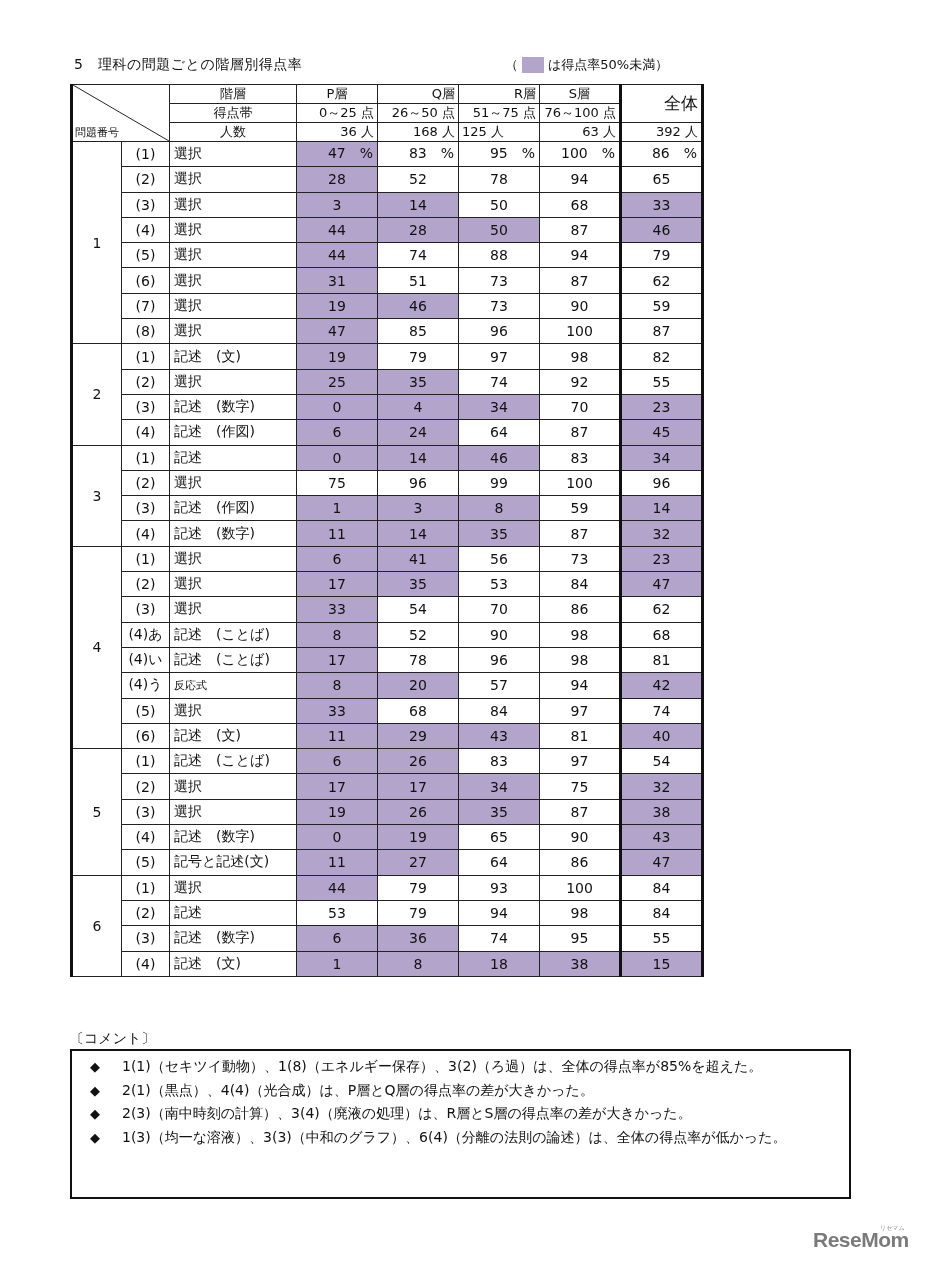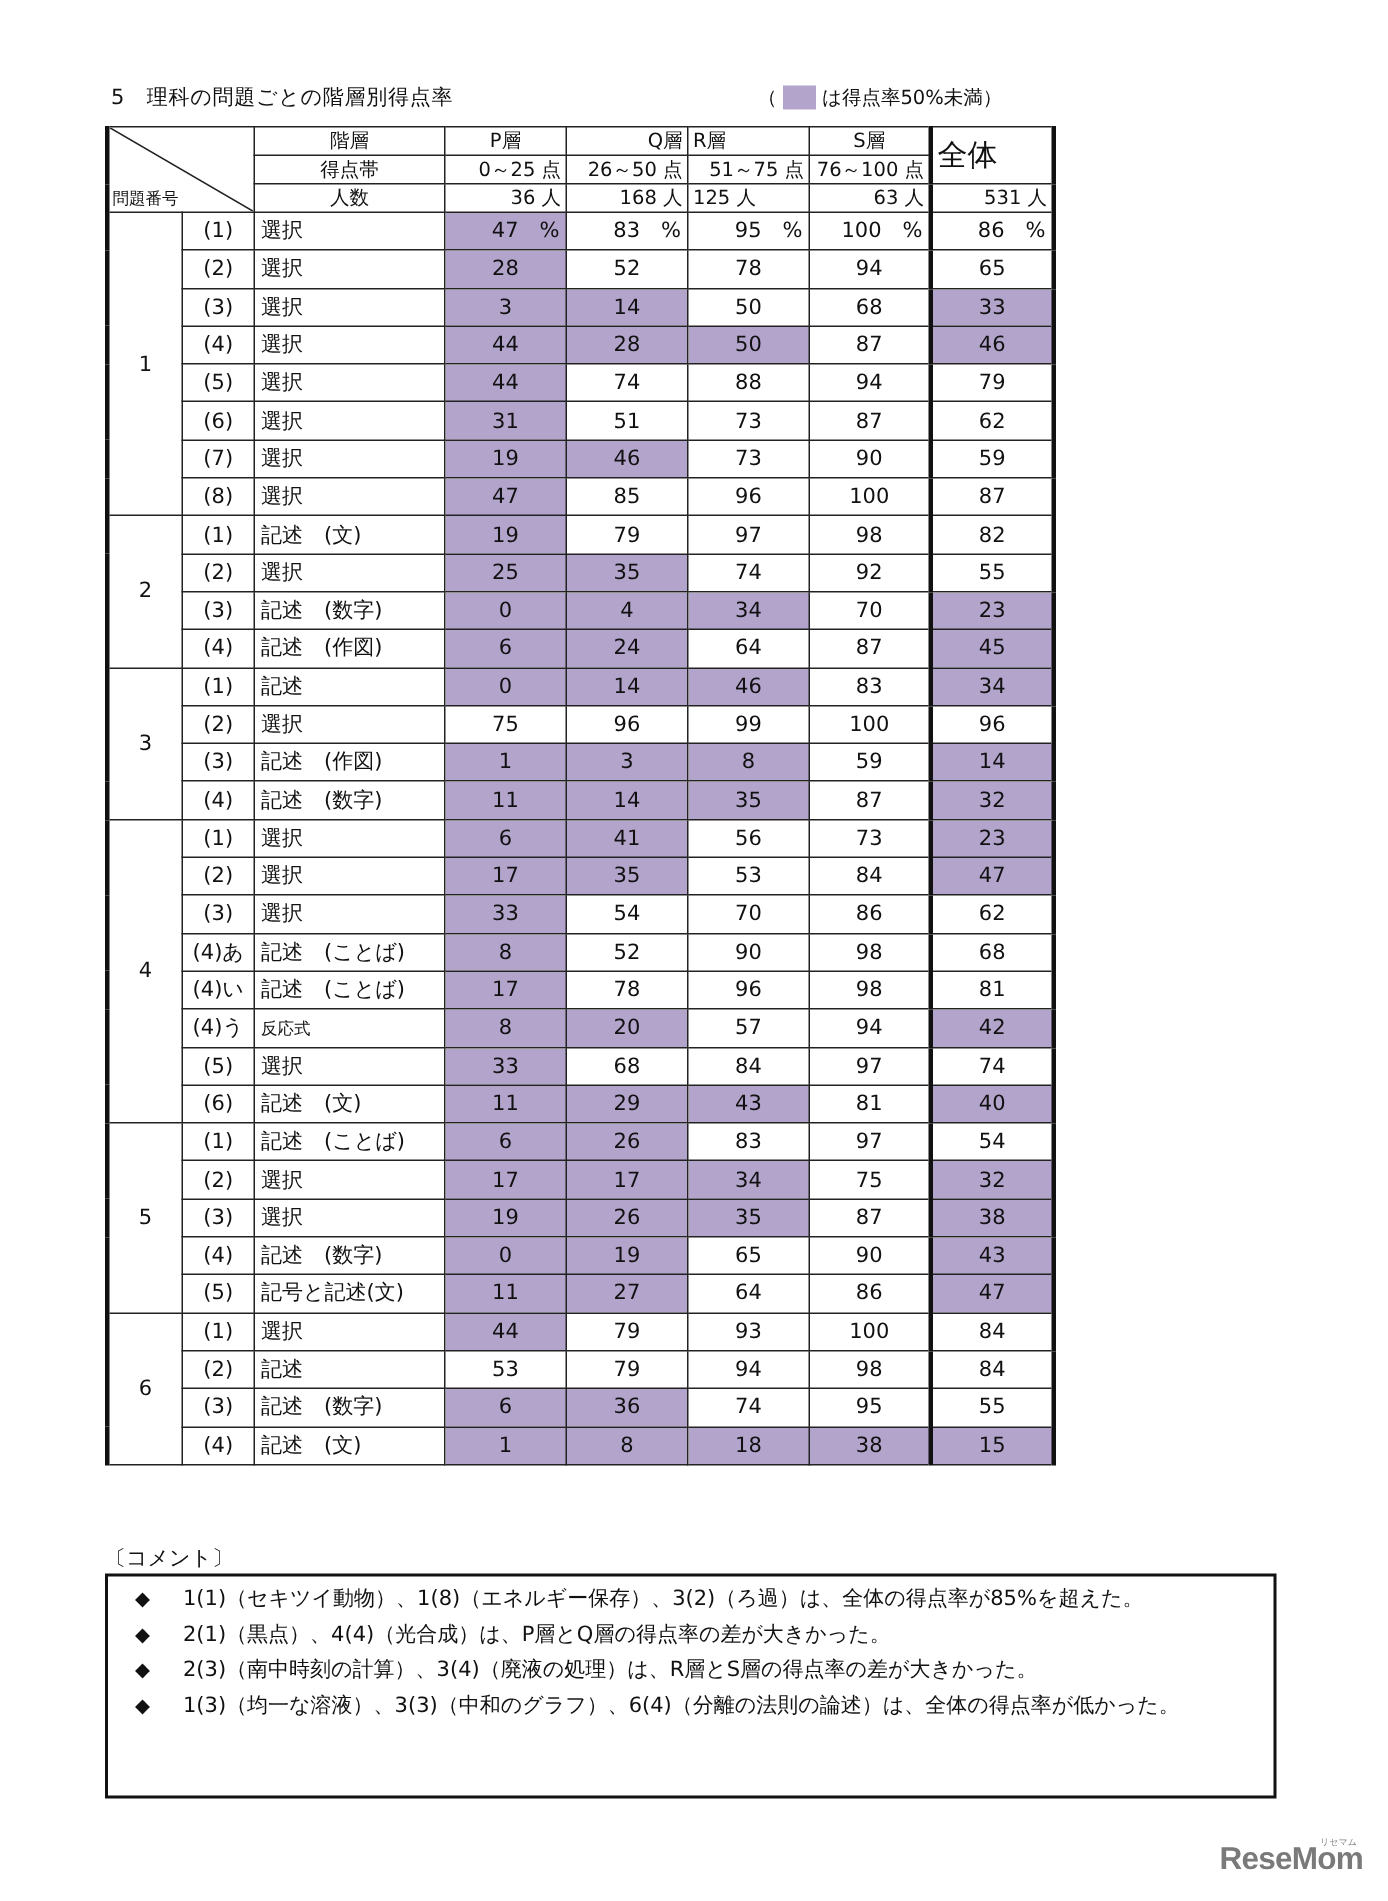--- a/index.html
+++ b/index.html
@@ -60,38 +60,38 @@
     <tr class="hdr outer-top">
       <td class="diag outer-left" colspan="2" rowspan="3">
         <svg viewBox="0 0 98 57" preserveAspectRatio="none">
             <line x1="0" y1="0" x2="98" y2="57" stroke="#222" stroke-width="1"></line>
           </svg>
         <span class="qlabel">問題番号</span>
       </td>
       <td style="text-align:center">階層</td>
       <td style="text-align:center">P層</td>
       <td style="text-align:right">Q層</td>
-      <td style="text-align:left">R層</td>
+      <td style="text-align:right">R層</td>
       <td style="text-align:center">S層</td>
-      <td class="thick-left outer-right" rowspan="2" style="text-align:left;font-size:20px">全体</td>
+      <td class="thick-left outer-right" rowspan="2" style="text-align:right;font-size:17px">全体</td>
     </tr>
     <tr class="hdr">
       <td style="text-align:center">得点帯</td>
       <td style="text-align:right">0～25 点</td>
       <td style="text-align:right">26～50 点</td>
       <td style="text-align:right">51～75 点</td>
       <td style="text-align:right" class="small">76～100 点</td>
     </tr>
     <tr class="hdr">
       <td style="text-align:center">人数</td>
       <td style="text-align:right">36 人</td>
       <td style="text-align:right">168 人</td>
       <td style="text-align:left">125 人</td>
       <td style="text-align:right">63 人</td>
-      <td class="thick-left outer-right" style="text-align:right">531 人</td>
+      <td class="thick-left outer-right" style="text-align:right">392 人</td>
     </tr>
   </tbody>
   <tbody id="data-body">
       <tr class="thick-top">
         <td class="c-sec outer-left" rowspan="8">1</td>
         <td class="c-sub">(1)</td>
         <td class="c-type">選択</td>
         <td class="c-num hl num-pct" style="background: rgb(179, 164, 204); padding-left: 24px;">47　%</td>
         <td class="c-num num-pct">83　%</td>
         <td class="c-num num-pct">95　%</td>

